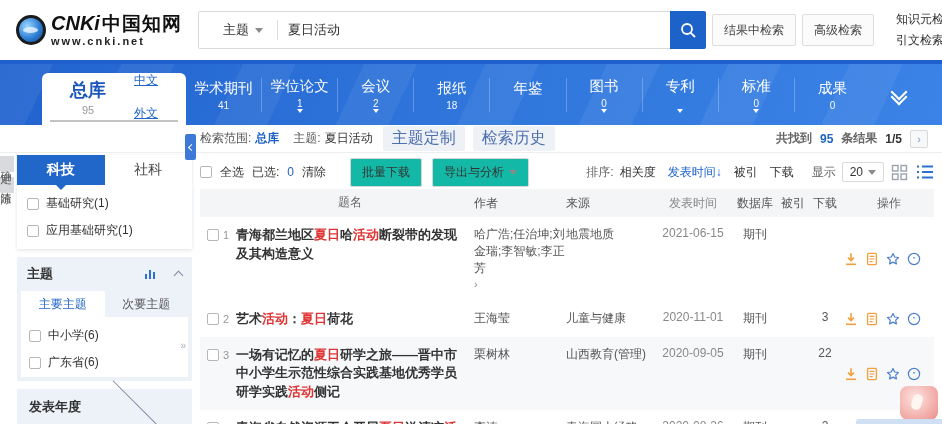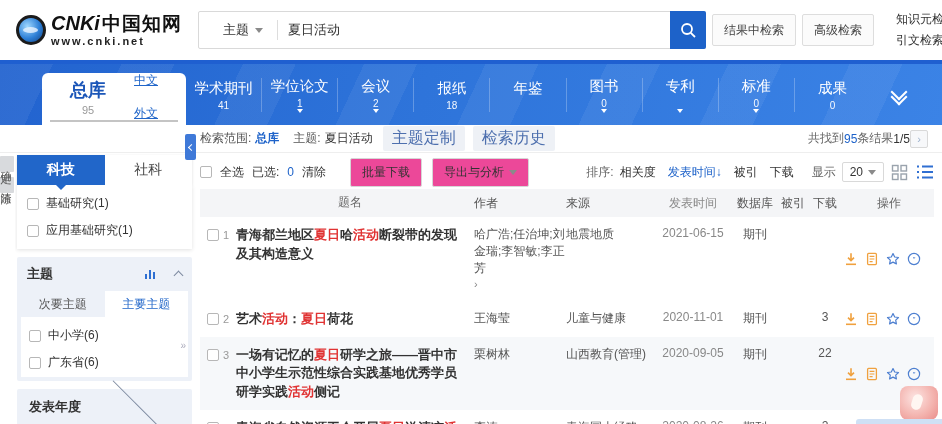--- a/index.html
+++ b/index.html
@@ -65,21 +65,21 @@
   .chev-w { width:12px; height:12px; border-right:2px solid #fff; border-bottom:2px solid #fff;
     transform:rotate(45deg); margin-top:-7px; }
 
   
   .subheader { height:28px; background:#fff; border-bottom:1px solid #eee; display:flex;
     align-items:center; font-size:12px; color:#555; padding-left:200px; padding-right:14px; }
   .subheader .b-blue { color:#1d62c9; font-weight:bold; margin:0 4px; }
   .subheader .plain { color:#333; margin-right:10px; }
   .tag { background:#eef1f6; color:#4d6fae; padding:2px 9px; margin-right:8px; cursor:pointer;
     border-radius:2px; font-size:16px; }
-  .sub-right { margin-left:auto; display:flex; align-items:center; color:#666; }
+  .sub-right { margin-left:auto; display:flex; align-items:center; gap:8px; color:#666;font-weight:bold; }
   .sub-right .cnt { color:#1d62c9; }
   .pageinfo { color:#333; }
   .next-btn { width:18px; height:18px; border:1px solid #d9d9d9; border-radius:2px; background:#f7f8fa;
     color:#9bb0cc; display:flex; align-items:center; justify-content:center; font-size:11px; cursor:pointer; }
 
   
   .content { display:flex; height:271px; position:relative; }
 
   
   .sidebar { width:196px; flex:none; display:flex; position:relative; }
@@ -118,21 +118,21 @@
 
   .collapse-handle { position:absolute; left:185px; top:-19px; width:11px; height:26px; background:#3f79d8;
     border-radius:2px; display:flex; align-items:center; justify-content:center; cursor:pointer; z-index:5; }
   .collapse-handle .chev { border-color:#fff; transform:rotate(135deg); width:5px; height:5px; margin-left:2px; }
 
   
   .results { flex:1; padding:4px 8px 0 4px; min-width:0; }
   .toolbar { display:flex; align-items:center; height:30px; font-size:12px; color:#333; gap:10px; }
   .tb-left { display:flex; align-items:center; gap:8px; }
   .blue-num { color:#1d62c9; }
-  .tb-btn { border:1px solid #d6d6d6; background:#ec4899; padding:5px 11px; font-size:12px; color:#333;
+  .tb-btn { border:1px solid #d6d6d6; background:#14b8a6; padding:5px 11px; font-size:12px; color:#333;
     cursor:pointer; display:flex; align-items:center; gap:5px; border-radius:2px; }
   .tb-right { margin-left:auto; display:flex; align-items:center; gap:6px; color:#666; }
   .sort-opt { color:#333; cursor:pointer; }
   .sort-opt.active { color:#1d62c9; }
   .psize { border:1px solid #d9d9d9; border-radius:2px; padding:2px 7px; display:flex; align-items:center;
     gap:5px; color:#333; cursor:pointer; }
   .view-ic { width:19px; height:17px; cursor:pointer; display:flex; align-items:center; justify-content:center; }
 
   .thead { display:flex; align-items:center; background:#f4f5f7; height:28px; font-size:12px; color:#666;
     margin-top:2px; }
@@ -312,22 +312,22 @@
 
             <span class="topic-title">主题</span>
             <span class="chart-ic">
                 <i style="height:5px;"></i>
                 <i style="height:9px;"></i>
                 <i style="height:7px;"></i>
               </span>
             <span class="chev up" style="margin-left:10px;"></span>
           </div>
           <div class="topic-tabs">
+              <div class="t-tab active">主要主题</div>
               <div class="t-tab">次要主题</div>
-              <div class="t-tab active">主要主题</div>
             </div>
           <div class="topic-list">
             <span class="topic-more">»</span>
           <div class="chk-row">
                 <span class="cbox"></span>
                 <span>中小学(6)</span>
               </div>
               <div class="chk-row">
                 <span class="cbox"></span>
                 <span>广东省(6)</span>

